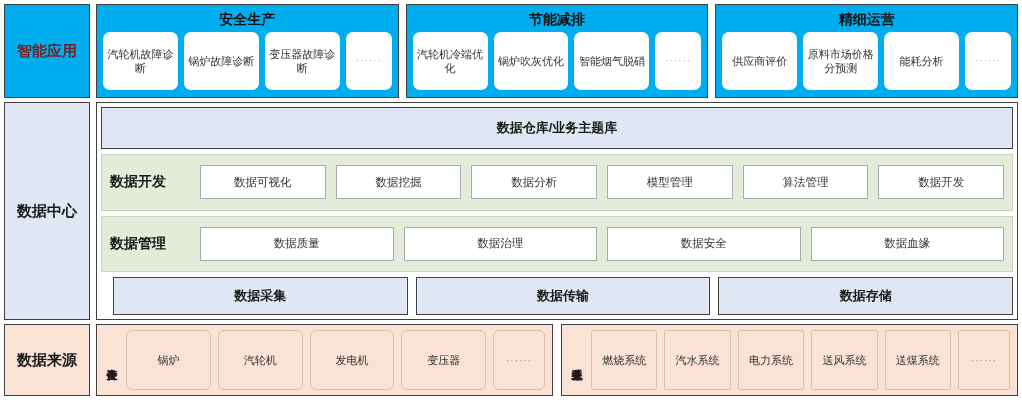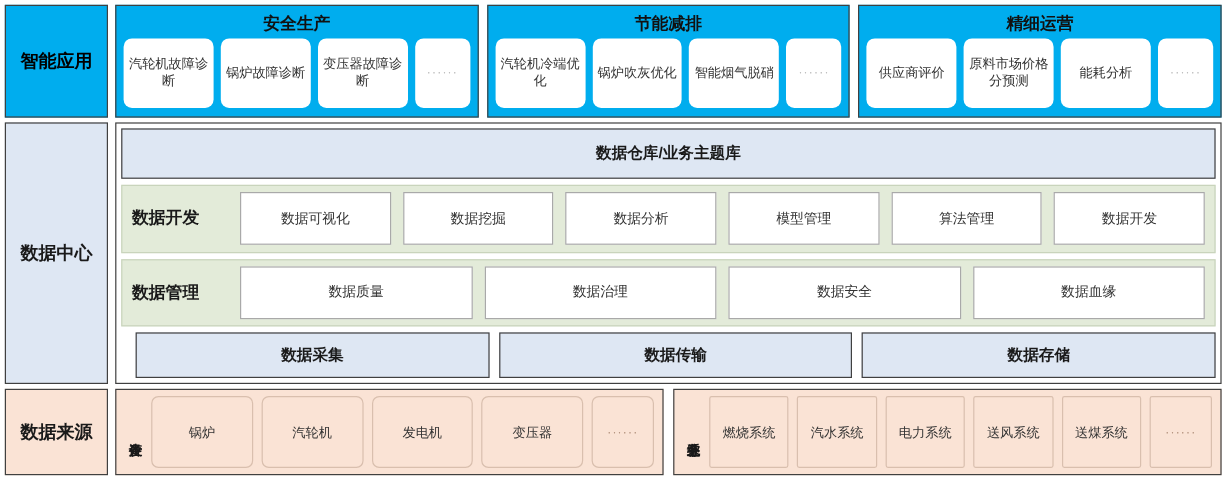--- a/index.html
+++ b/index.html
@@ -46,21 +46,21 @@
     flex: 1 1 auto;
     display: flex;
     box-sizing: border-box;
     min-width: 0;
   }
 
   
   .tier-app { height: 94px; }
   .tier-app .tier-label {
     background: #00ADEE;
-    color: #000000;
+    color: #7f1d1d;
   }
   .tier-app .tier-body { gap: 7px; }
   .app-group {
     flex: 1 1 0;
     background: #00ADEE;
     border: 1.5px solid #404040;
     box-sizing: border-box;
     display: flex;
     flex-direction: column;
     align-items: stretch;
@@ -145,21 +145,21 @@
     flex: 0 0 82px;
     font-weight: bold;
     font-size: 14px;
     color: #1a1a1a;
     text-align: left;
   }
   .band-items {
     flex: 1 1 auto;
     display: flex;
     gap: 10px;
-    height: 44px;
+    height: 34px;
     min-width: 0;
   }
   .band-card {
     flex: 1 1 0;
     background: #ffffff;
     border: 1px solid #a9a9a9;
     display: flex;
     align-items: center;
     justify-content: center;
     font-size: 11.5px;

